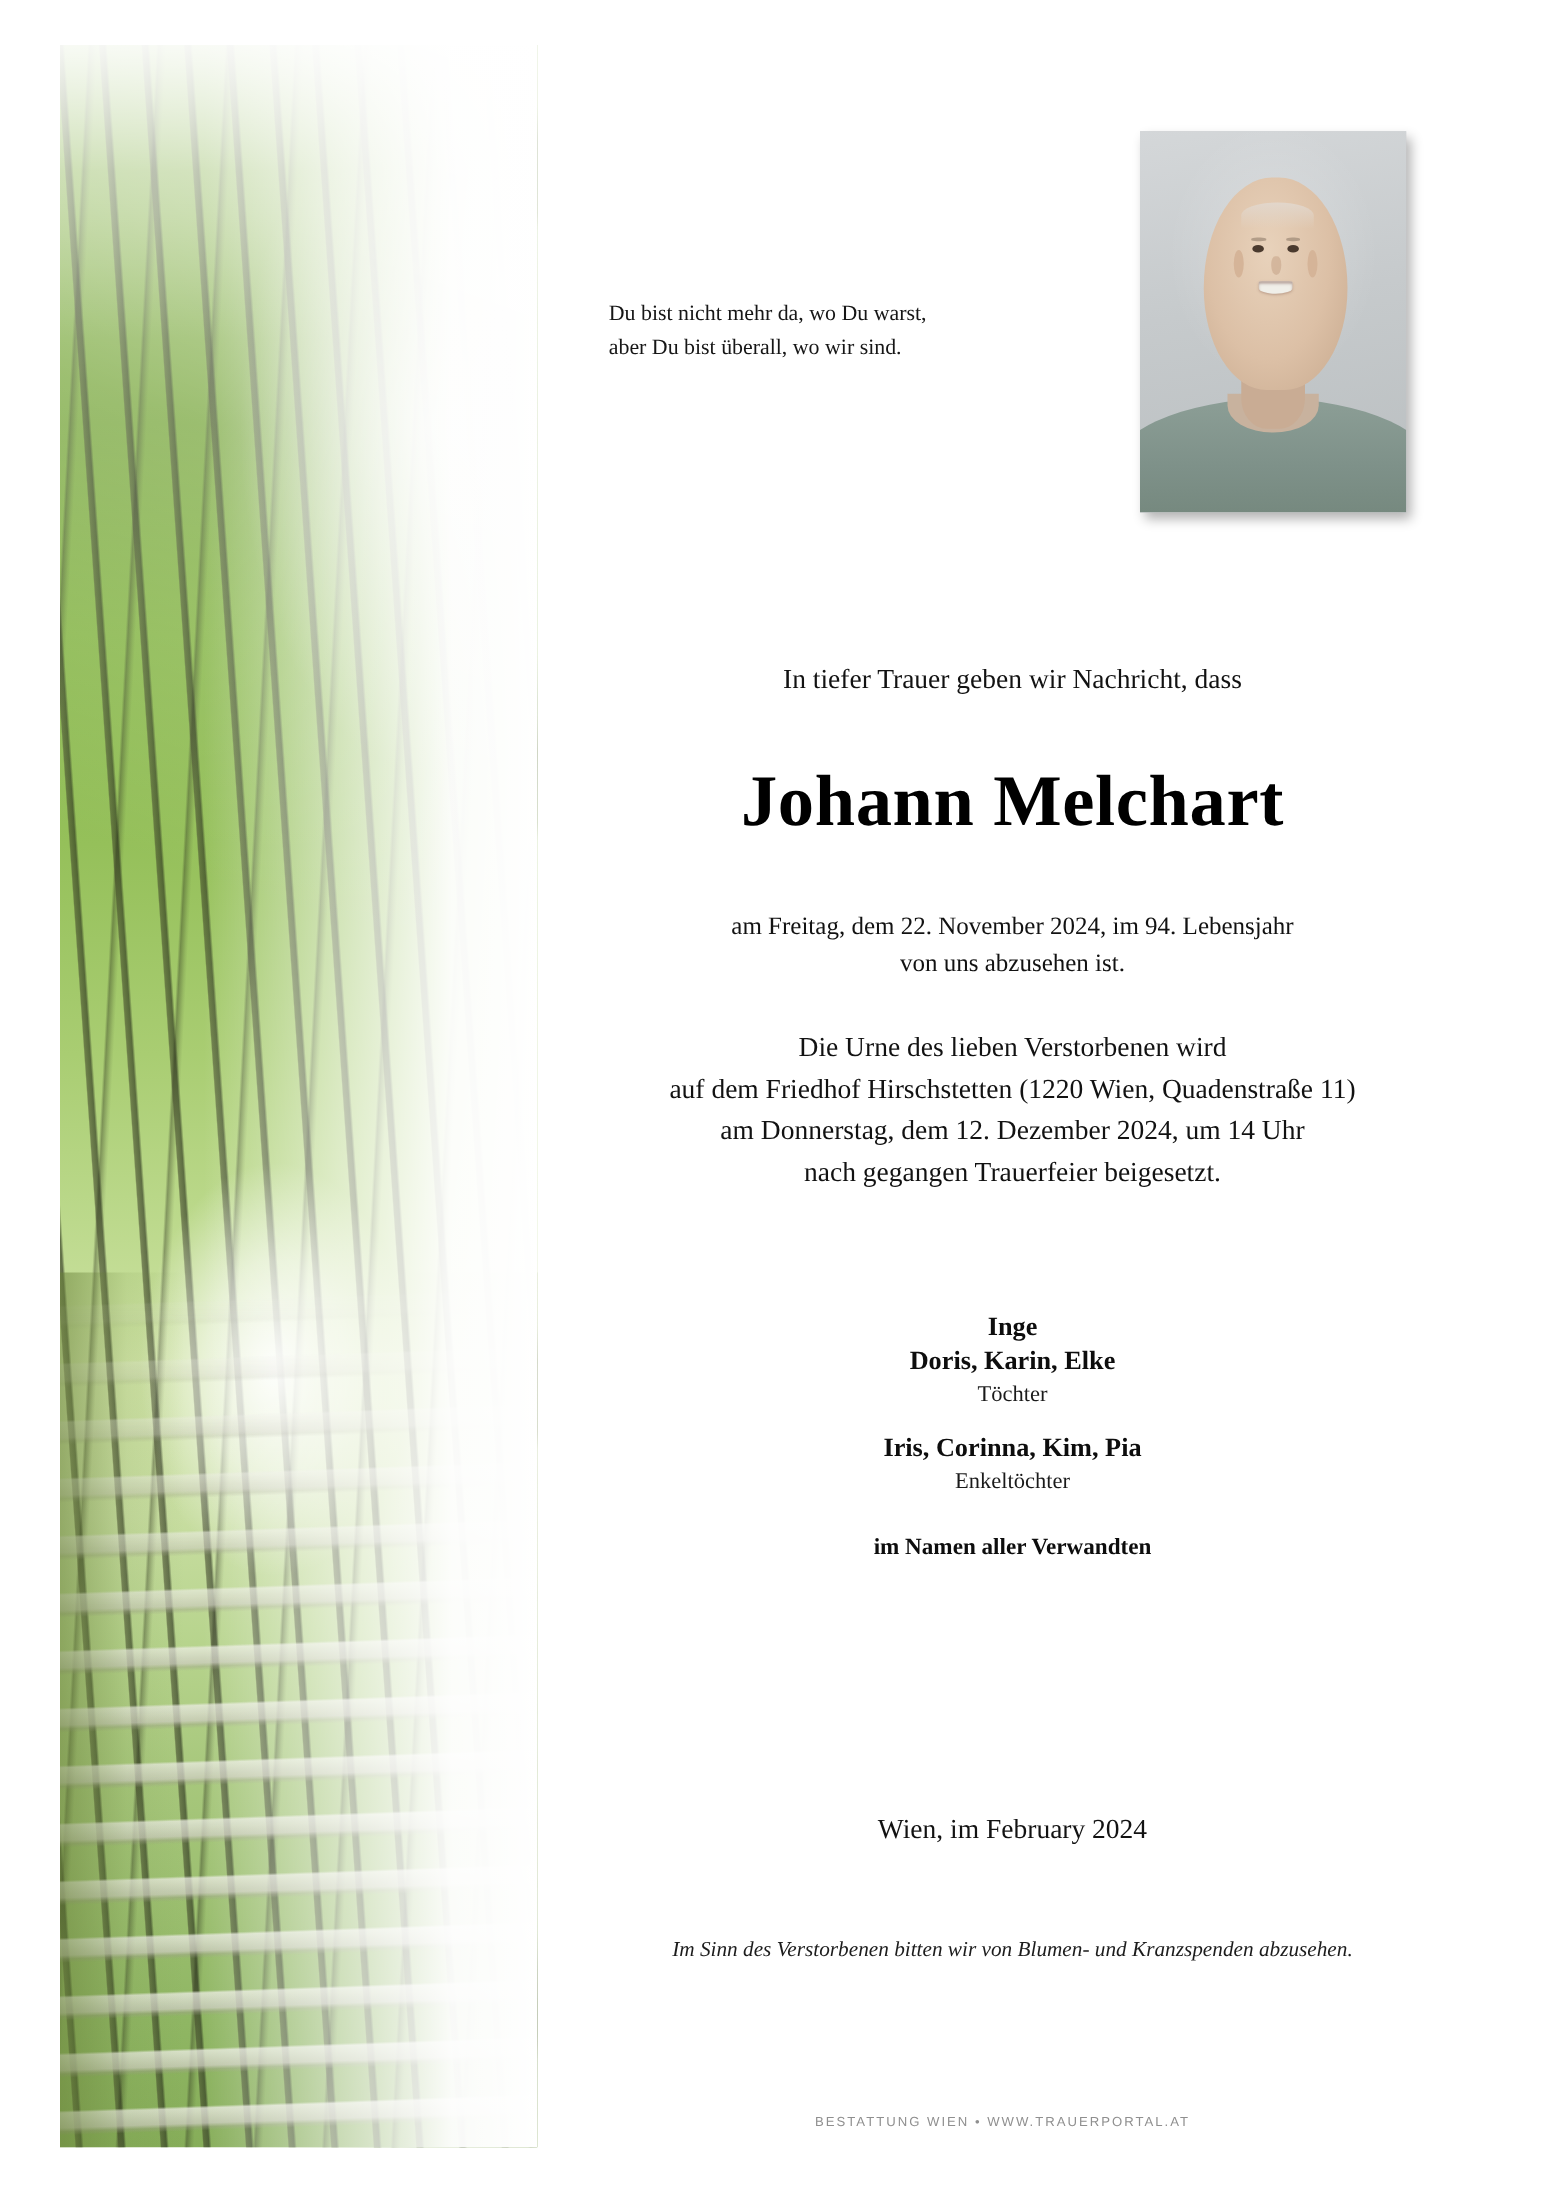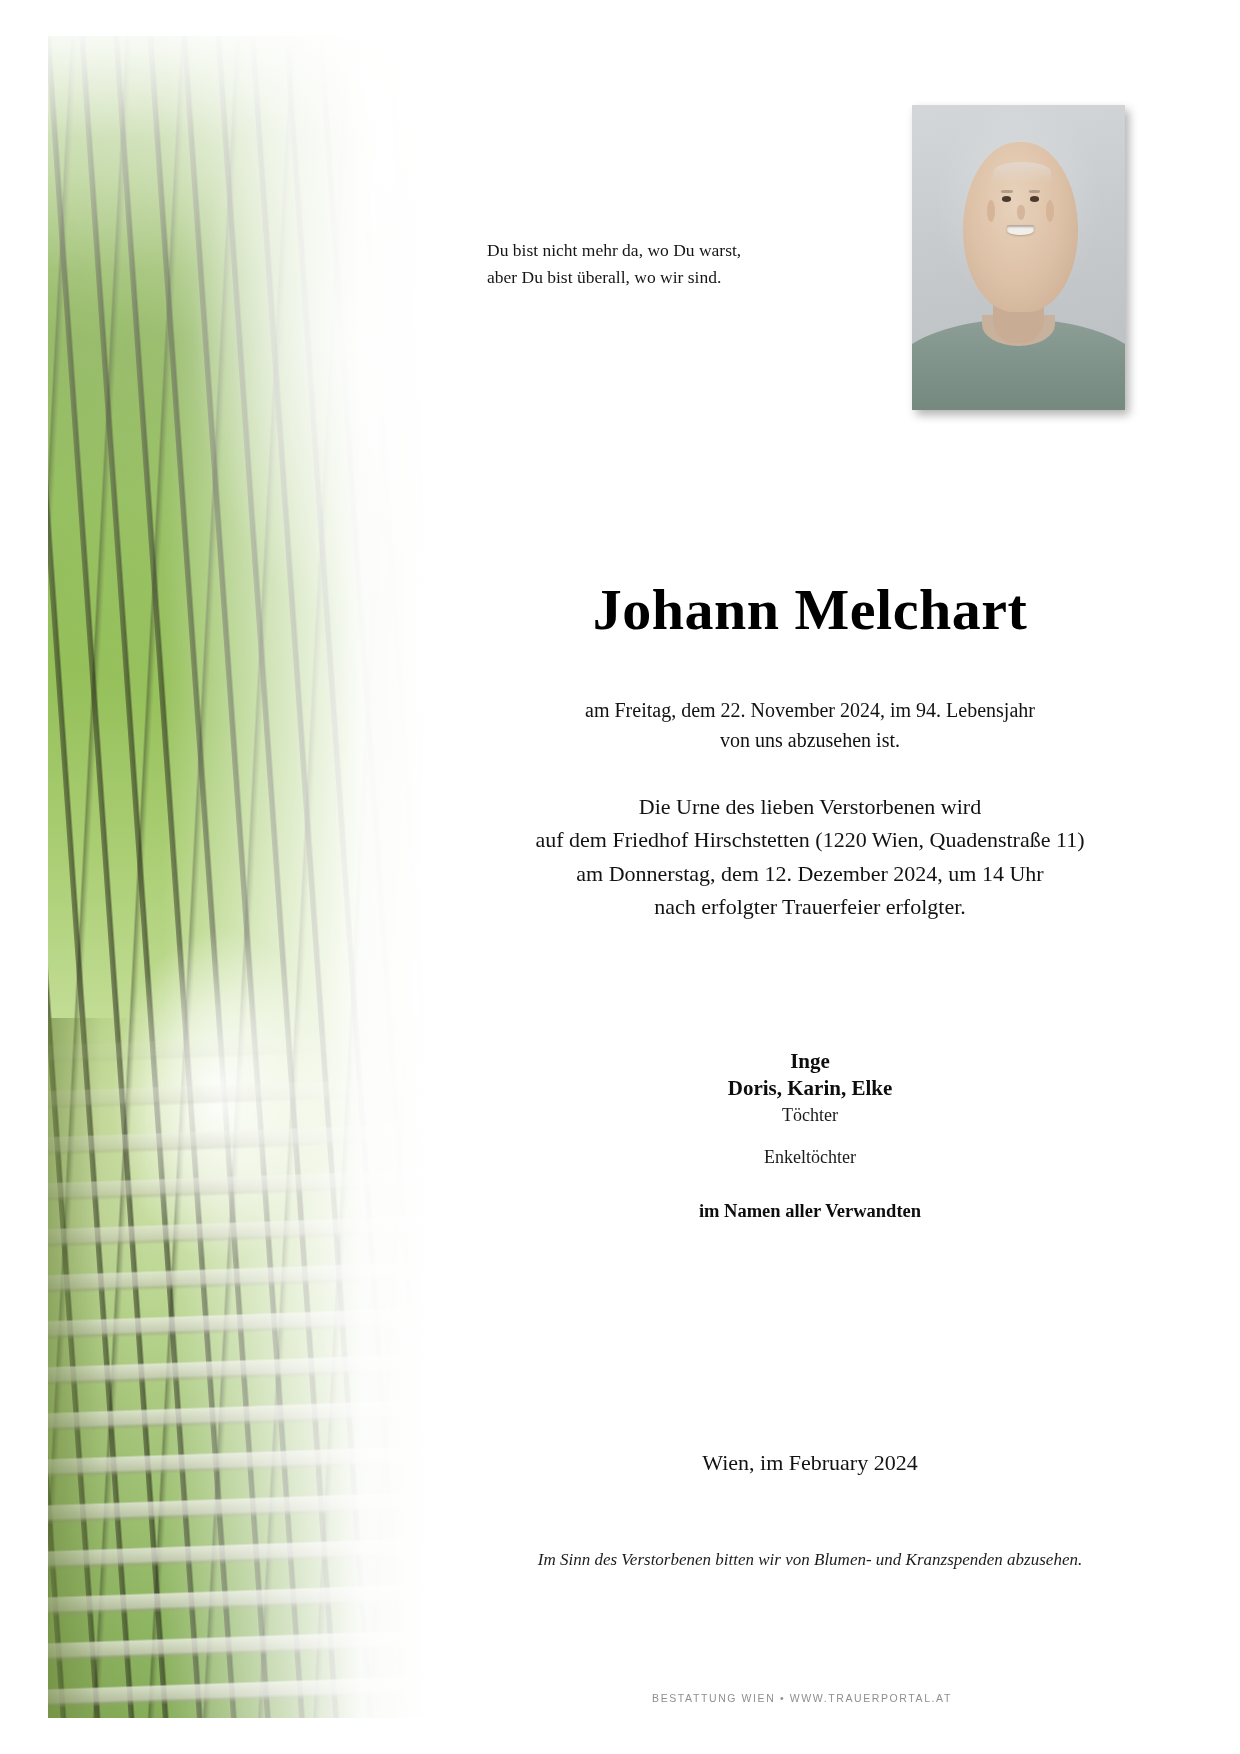--- a/index.html
+++ b/index.html
@@ -363,37 +363,39 @@
         <div class="p-brow-r"></div>
         <div class="p-eye-l"></div>
         <div class="p-eye-r"></div>
         <div class="p-nose"></div>
         <div class="p-mouth"></div>
       </div>
     </div>
   </div>
 
   <div class="center-col">
+    <div class="intro">In tiefer Trauer geben wir Nachricht, dass</div>
     <div class="name">Johann Melchart</div>
     <div class="death-line">
       <div>am Freitag, dem 22. November 2024, im 94. Lebensjahr</div>
       <div>von uns abzusehen ist.</div>
     </div>
     <div class="ceremony">
       <div>Die Urne des lieben Verstorbenen wird</div>
       <div>auf dem Friedhof Hirschstetten (1220 Wien, Quadenstraße 11)</div>
       <div>am Donnerstag, dem 12. Dezember 2024, um 14 Uhr</div>
-      <div>nach erfolgter Trauerfeier erfolgter.</div>
+      <div>nach gegangen Trauerfeier beigesetzt.</div>
     </div>
   </div>
 
   <div class="family">
     <div class="fam-name">Inge</div>
     <div class="fam-name">Doris, Karin, Elke</div>
     <div class="fam-rel">Töchter</div>
+    <div class="fam-name">Iris, Corinna, Kim, Pia</div>
     <div class="fam-rel">Enkeltöchter</div>
     <div class="fam-all">im Namen aller Verwandten</div>
   </div>
 
   <div class="place-date">Wien, im February 2024</div>
 
   <div class="note">Im Sinn des Verstorbenen bitten wir von Blumen- und Kranzspenden abzusehen.</div>
 
   <div class="footer">BESTATTUNG WIEN  •  WWW.TRAUERPORTAL.AT</div>
 

